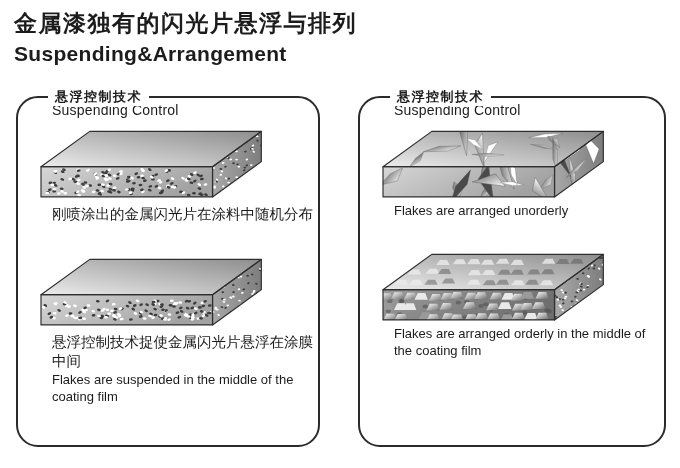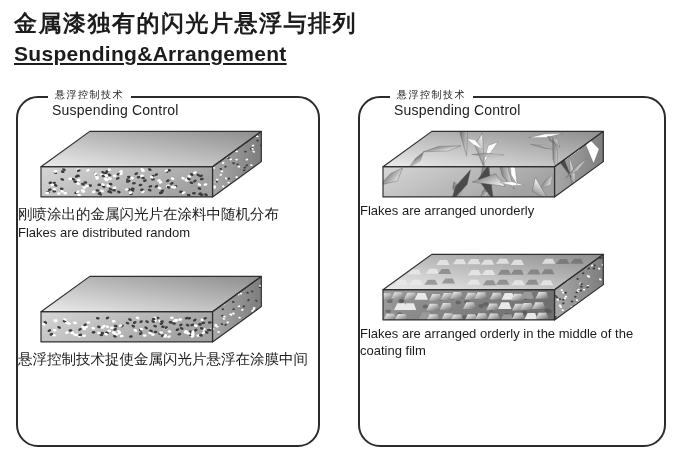--- a/index.html
+++ b/index.html
@@ -2,35 +2,35 @@
 <html><head>
 <meta charset="utf-8">
 <style>
   html,body{margin:0;padding:0;}
   body{
     width:680px;height:468px;position:relative;background:#ffffff;
     font-family:"Liberation Sans","DejaVu Sans",sans-serif;color:#1c1c1c;
     overflow:hidden;
   }
   .title-zh{position:absolute;left:14px;top:8px;font-size:23px;font-weight:bold;letter-spacing:1.5px;}
-  .title-en{position:absolute;left:14px;top:42px;font-size:21px;font-weight:bold;letter-spacing:.3px;text-decoration:underline;}
+  .title-en{position:absolute;left:14px;top:42px;font-size:21px;font-weight:bold;letter-spacing:.3px;}
   .panel{
     position:absolute;top:96px;height:351px;border:2px solid #2b2b2b;
     border-radius:22px;box-sizing:border-box;background:#fff;
   }
   .panel-left{left:16px;width:304px;}
   .panel-right{left:358px;width:308px;}
   .legend{
     position:absolute;top:-10px;left:30px;background:#fff;padding:0 7px;
-    font-size:10px;font-weight:normal;letter-spacing:1.5px;white-space:nowrap;
+    font-size:13px;font-weight:bold;letter-spacing:1.5px;white-space:nowrap;
   }
   .legend-en{margin:4px 0 0 34px;font-size:14px;letter-spacing:.2px;}
   .figure svg{display:block;margin:10px 0 0 16px;}
   .figure.second svg{margin-top:32px;}
-  .cap{padding-right:4px;}
+  .cap{margin-left:34px;padding-right:4px;}
   .cap-zh{font-size:14.5px;line-height:19px;margin-top:3px;}
   .cap-en{font-size:13px;line-height:17px;}
 </style>
 </head>
 <body>
 
 <div class="title-zh">金属漆独有的闪光片悬浮与排列</div>
 <div class="title-en">Suspending&amp;Arrangement</div>
 
 <div class="panel panel-left">
@@ -311,21 +311,20 @@
           <ellipse cx="258.0" cy="24.5" rx="1.6" ry="1.1" fill="#3d3d3d" transform="rotate(-24 258.0 24.5)"></ellipse>
           <ellipse cx="259.5" cy="24.8" rx="1.6" ry="1.1" fill="#ffffff" transform="rotate(13 259.5 24.8)"></ellipse>
         </g>
         <g fill="none" stroke="#2f2f2f" stroke-width="1.4" stroke-linejoin="round">
           <polygon points="8,46 66,4 270,4 212,46"></polygon>
           <polygon points="8,46 212,46 212,82 8,82"></polygon>
           <polygon points="212,46 270,4 270,40 212,82"></polygon>
         </g>
       </svg>
     <div class="cap cap-zh">刚喷涂出的金属闪光片在涂料中随机分布</div>
-    <div class="cap cap-en">Flakes are distributed random</div>
   </div>
 
   <div class="figure second">
     <svg class="slab" viewBox="0 0 280 88" width="236" height="74">
         <defs>
       <linearGradient id="sl8-top" x1="0" y1="1" x2="1" y2="0">
         <stop offset="0" stop-color="#ececec"></stop>
             <stop offset="1" stop-color="#8d8d8d"></stop>
       </linearGradient>
       <linearGradient id="sl8-front" x1="0" y1="0" x2="1" y2="0.35">
@@ -585,20 +584,21 @@
           <ellipse cx="259.6" cy="4.1" rx="1.6" ry="1.1" fill="#3d3d3d" transform="rotate(-11 259.6 4.1)"></ellipse>
           <ellipse cx="228.8" cy="72.1" rx="1.6" ry="1.1" fill="#3d3d3d" transform="rotate(21 228.8 72.1)"></ellipse>
         </g>
         <g fill="none" stroke="#2f2f2f" stroke-width="1.4" stroke-linejoin="round">
           <polygon points="8,46 66,4 270,4 212,46"></polygon>
           <polygon points="8,46 212,46 212,82 8,82"></polygon>
           <polygon points="212,46 270,4 270,40 212,82"></polygon>
         </g>
       </svg>
     <div class="cap cap-zh">悬浮控制技术捉使金属闪光片悬浮在涂膜中间</div>
+    <div class="cap cap-en">Flakes are suspended in the middle of the coating film</div>
   </div>
 </div>
 
 <div class="panel panel-right">
   <div class="legend">悬浮控制技术</div>
   <div class="legend-en">Suspending Control</div>
 
   <div class="figure first">
     <svg class="slab" viewBox="0 0 280 88" width="236" height="74">
         <defs>

